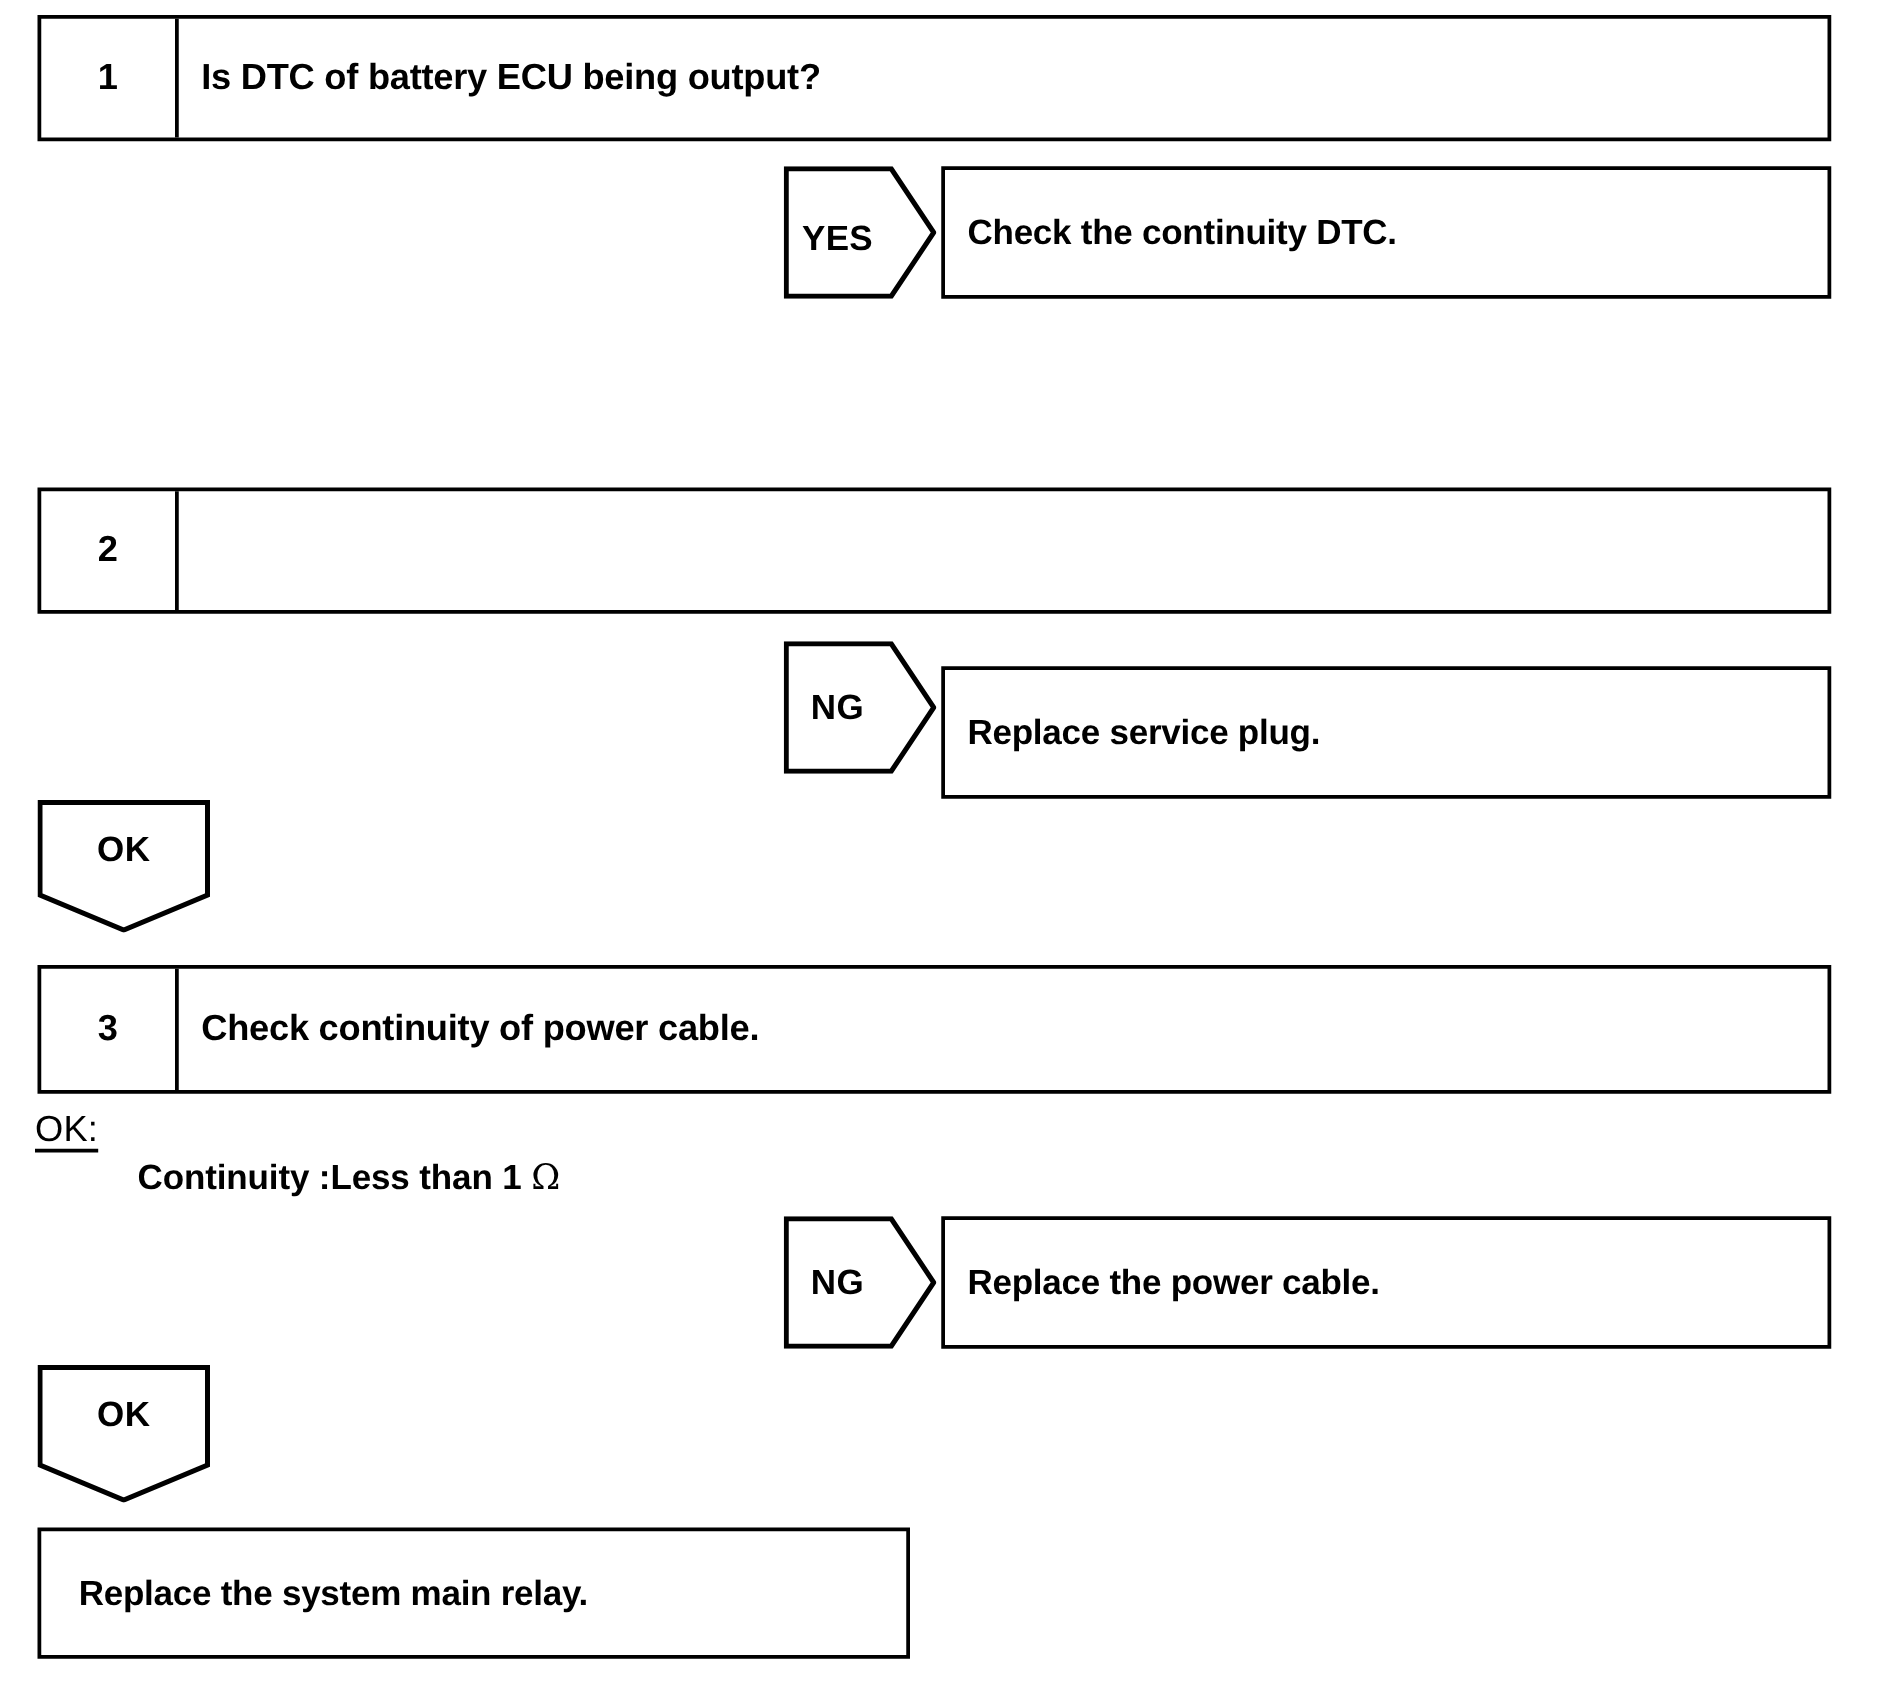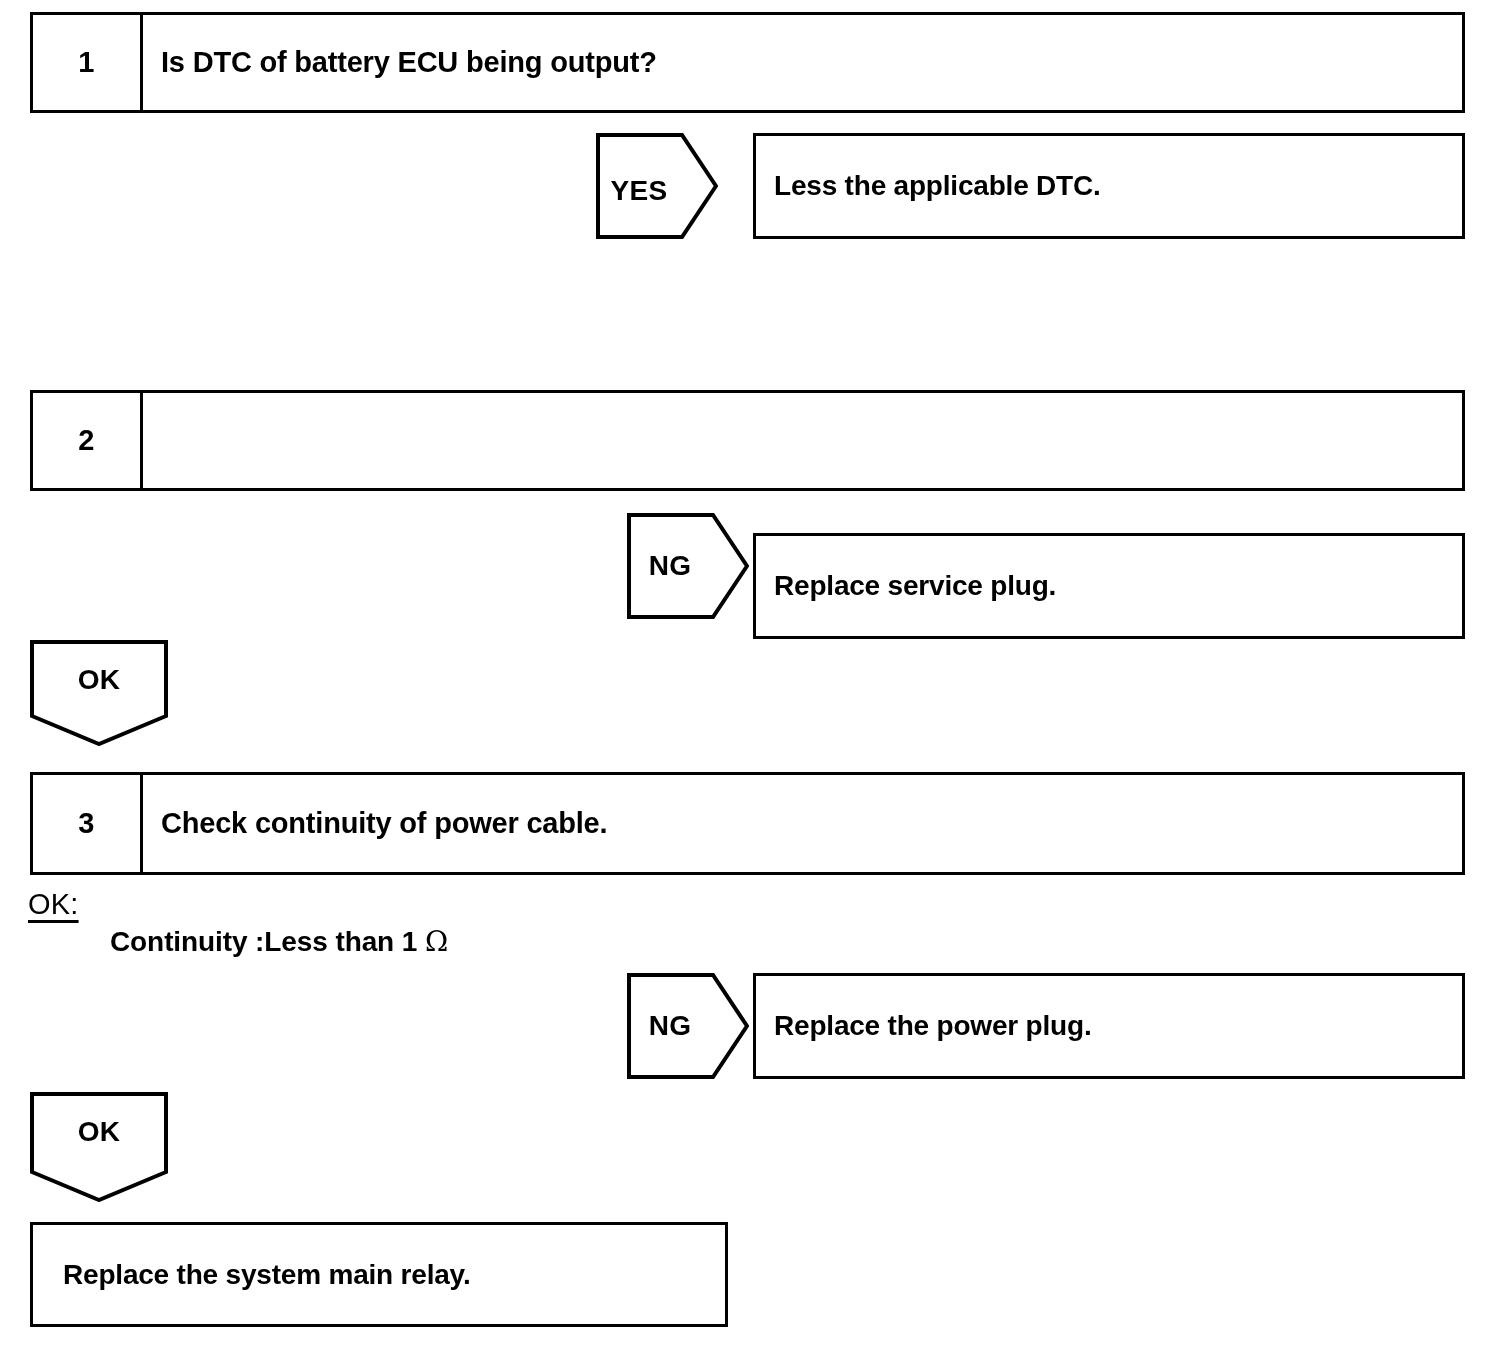--- a/index.html
+++ b/index.html
@@ -138,28 +138,28 @@
 </head>
 <body>
 
 <div id="canvas">
 
   <div class="step-box" style="left:30px; top:12px; width:1435px; height:101px;">
     <div class="step-num">1</div>
     <div class="step-text">Is DTC of battery ECU being output?</div>
   </div>
 
-  <div class="chev" style="left:596px; top:133px; width:122px; height:116px;">
+  <div class="chev" style="left:627px; top:133px; width:122px; height:116px;">
     <svg width="122" height="106" viewBox="0 0 122 106">
       <polygon points="2,2 86,2 120,53 86,104 2,104" fill="#ffffff" stroke="#000000" stroke-width="4" stroke-linejoin="miter"></polygon>
     </svg>
     <div class="chev-label">YES</div>
   </div>
 
-  <div class="result-box" style="left:753px; top:133px; width:712px; height:106px;">Less the applicable DTC.</div>
+  <div class="result-box" style="left:753px; top:133px; width:712px; height:106px;">Check the continuity DTC.</div>
 
 
   <div class="step-box" style="left:30px; top:390px; width:1435px; height:101px;">
     <div class="step-num">2</div>
   </div>
 
   <div class="chev" style="left:627px; top:513px; width:122px; height:106px;">
     <svg width="122" height="106" viewBox="0 0 122 106">
       <polygon points="2,2 86,2 120,53 86,104 2,104" fill="#ffffff" stroke="#000000" stroke-width="4" stroke-linejoin="miter"></polygon>
     </svg>
@@ -186,21 +186,21 @@
     <span>Continuity :Less than 1 </span><span class="ohm">Ω</span>
   </div>
 
   <div class="chev" style="left:627px; top:973px; width:122px; height:106px;">
     <svg width="122" height="106" viewBox="0 0 122 106">
       <polygon points="2,2 86,2 120,53 86,104 2,104" fill="#ffffff" stroke="#000000" stroke-width="4" stroke-linejoin="miter"></polygon>
     </svg>
     <div class="chev-label">NG</div>
   </div>
 
-  <div class="result-box" style="left:753px; top:973px; width:712px; height:106px;">Replace the power plug.</div>
+  <div class="result-box" style="left:753px; top:973px; width:712px; height:106px;">Replace the power cable.</div>
 
   <div class="downarrow" style="left:30px; top:1092px; width:138px; height:110px;">
     <svg width="138" height="110" viewBox="0 0 138 110">
       <polygon points="2,2 136,2 136,80 69,108 2,80" fill="#ffffff" stroke="#000000" stroke-width="4" stroke-linejoin="miter"></polygon>
     </svg>
     <div class="down-label">OK</div>
   </div>
 
   <div class="result-box final" style="left:30px; top:1222px; width:698px; height:105px;">Replace the system main relay.</div>
 

